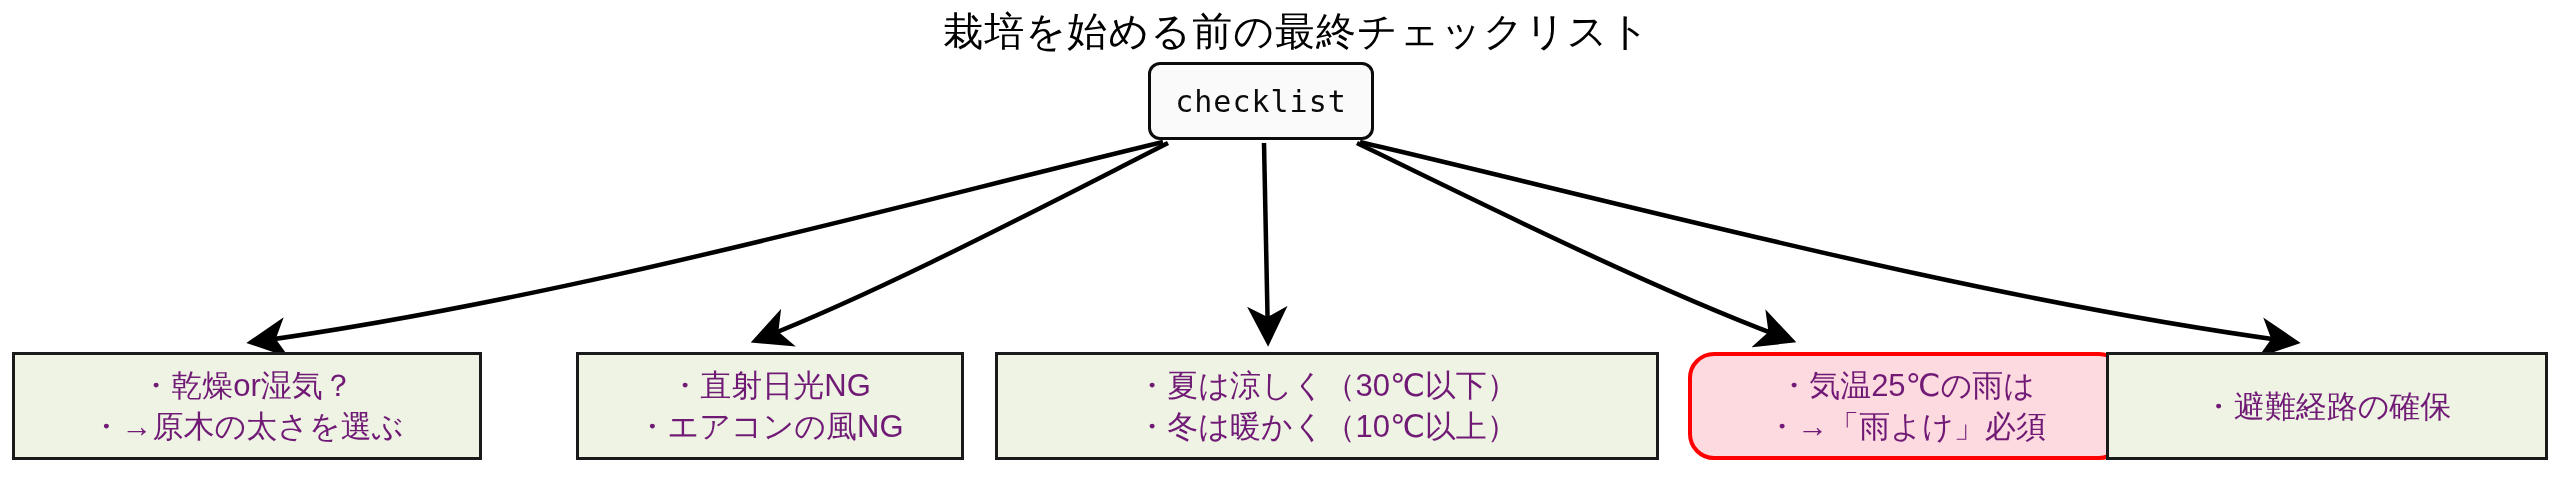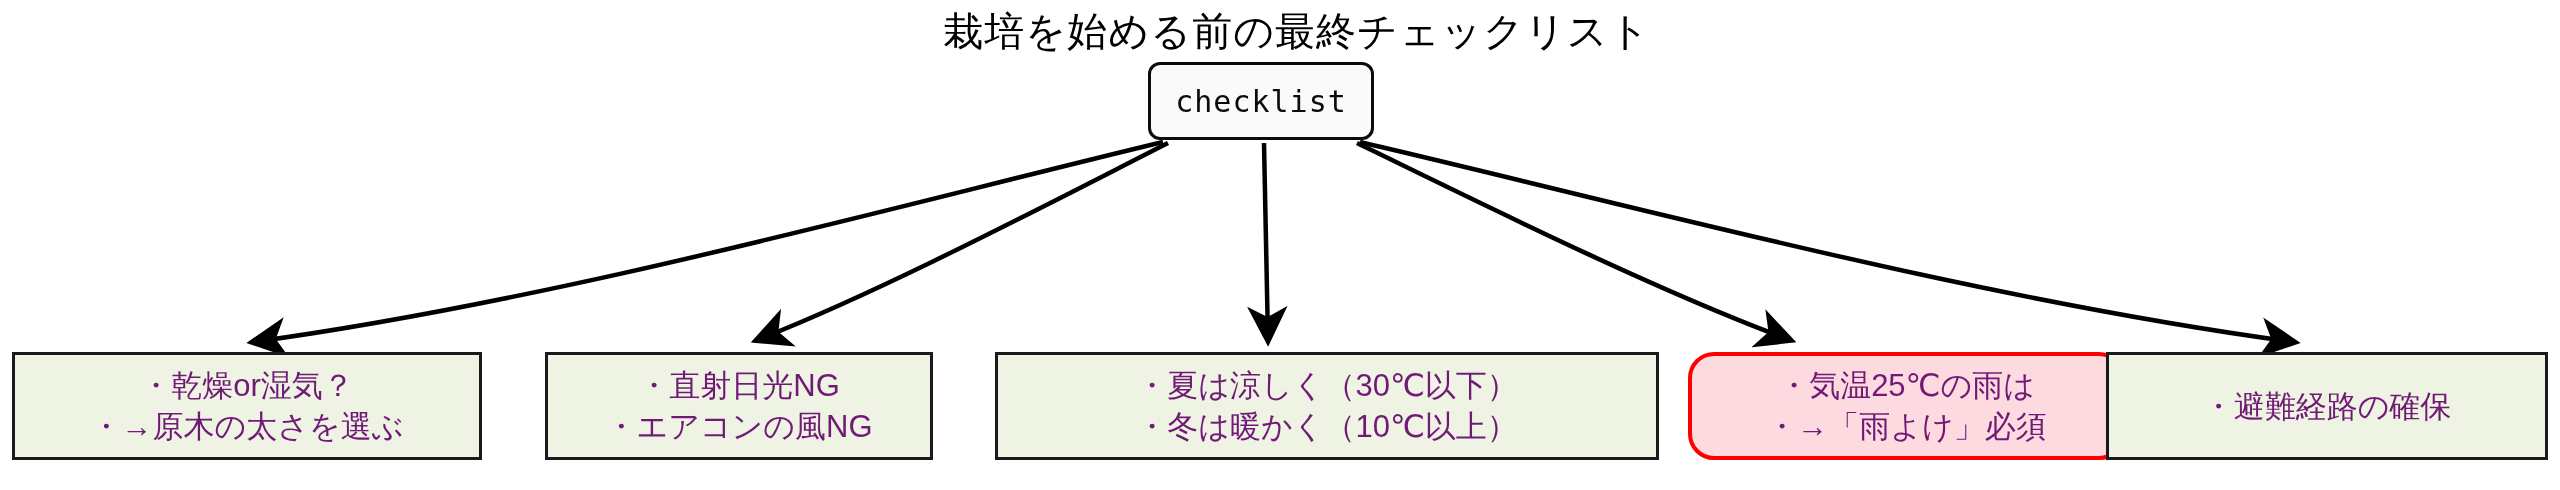--- a/index.html
+++ b/index.html
@@ -83,21 +83,21 @@
     line-height: 41px;
     color: #701a75;
     white-space: nowrap;
     letter-spacing: 0px;
   }
   .leaf-line.center {
     align-self: center;
   }
   
   #leaf-0 { left: 12px;   width: 470px; }
-  #leaf-1 { left: 545px;  width: 388px; }
+  #leaf-1 { left: 576px;  width: 388px; }
   #leaf-2 { left: 995px;  width: 664px; }
   #leaf-3 { left: 1688px; width: 437px; }
   #leaf-4 { left: 2106px; width: 442px; gap: 10px; }
 </style>
 </head>
 <body>
 
 <div id="canvas">
 
   <div class="diagram-title">栽培を始める前の最終チェックリスト</div>

